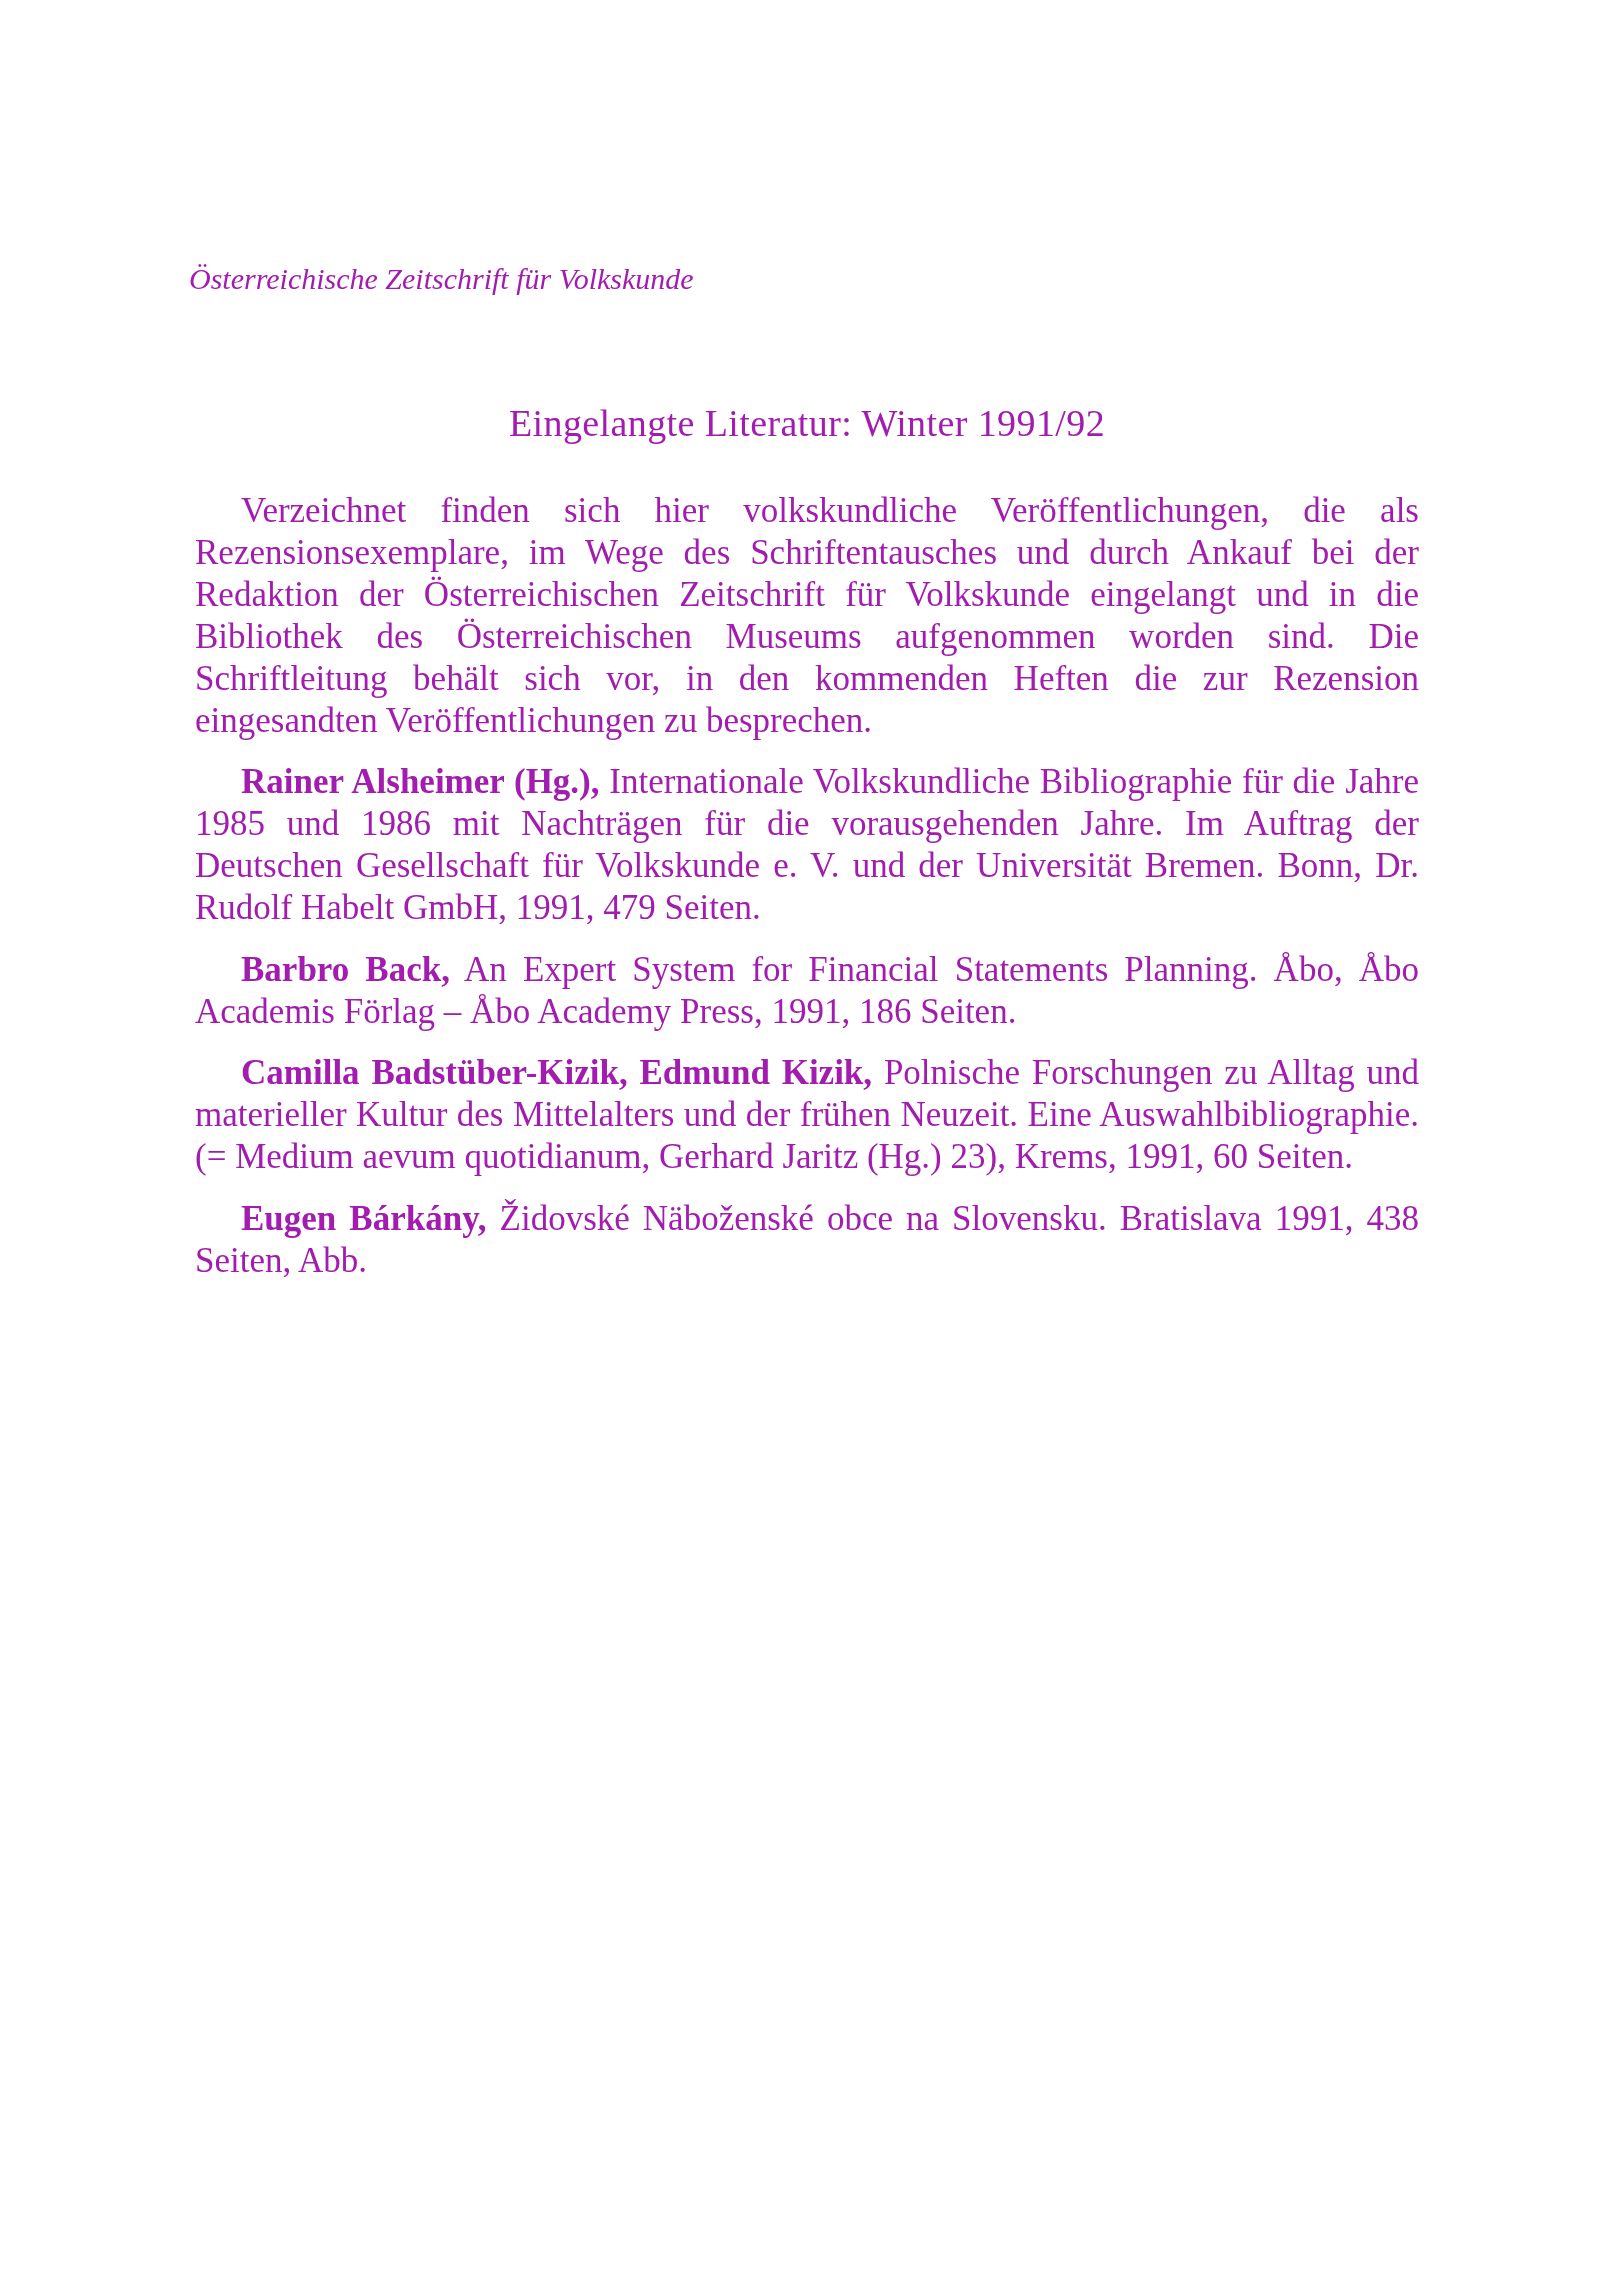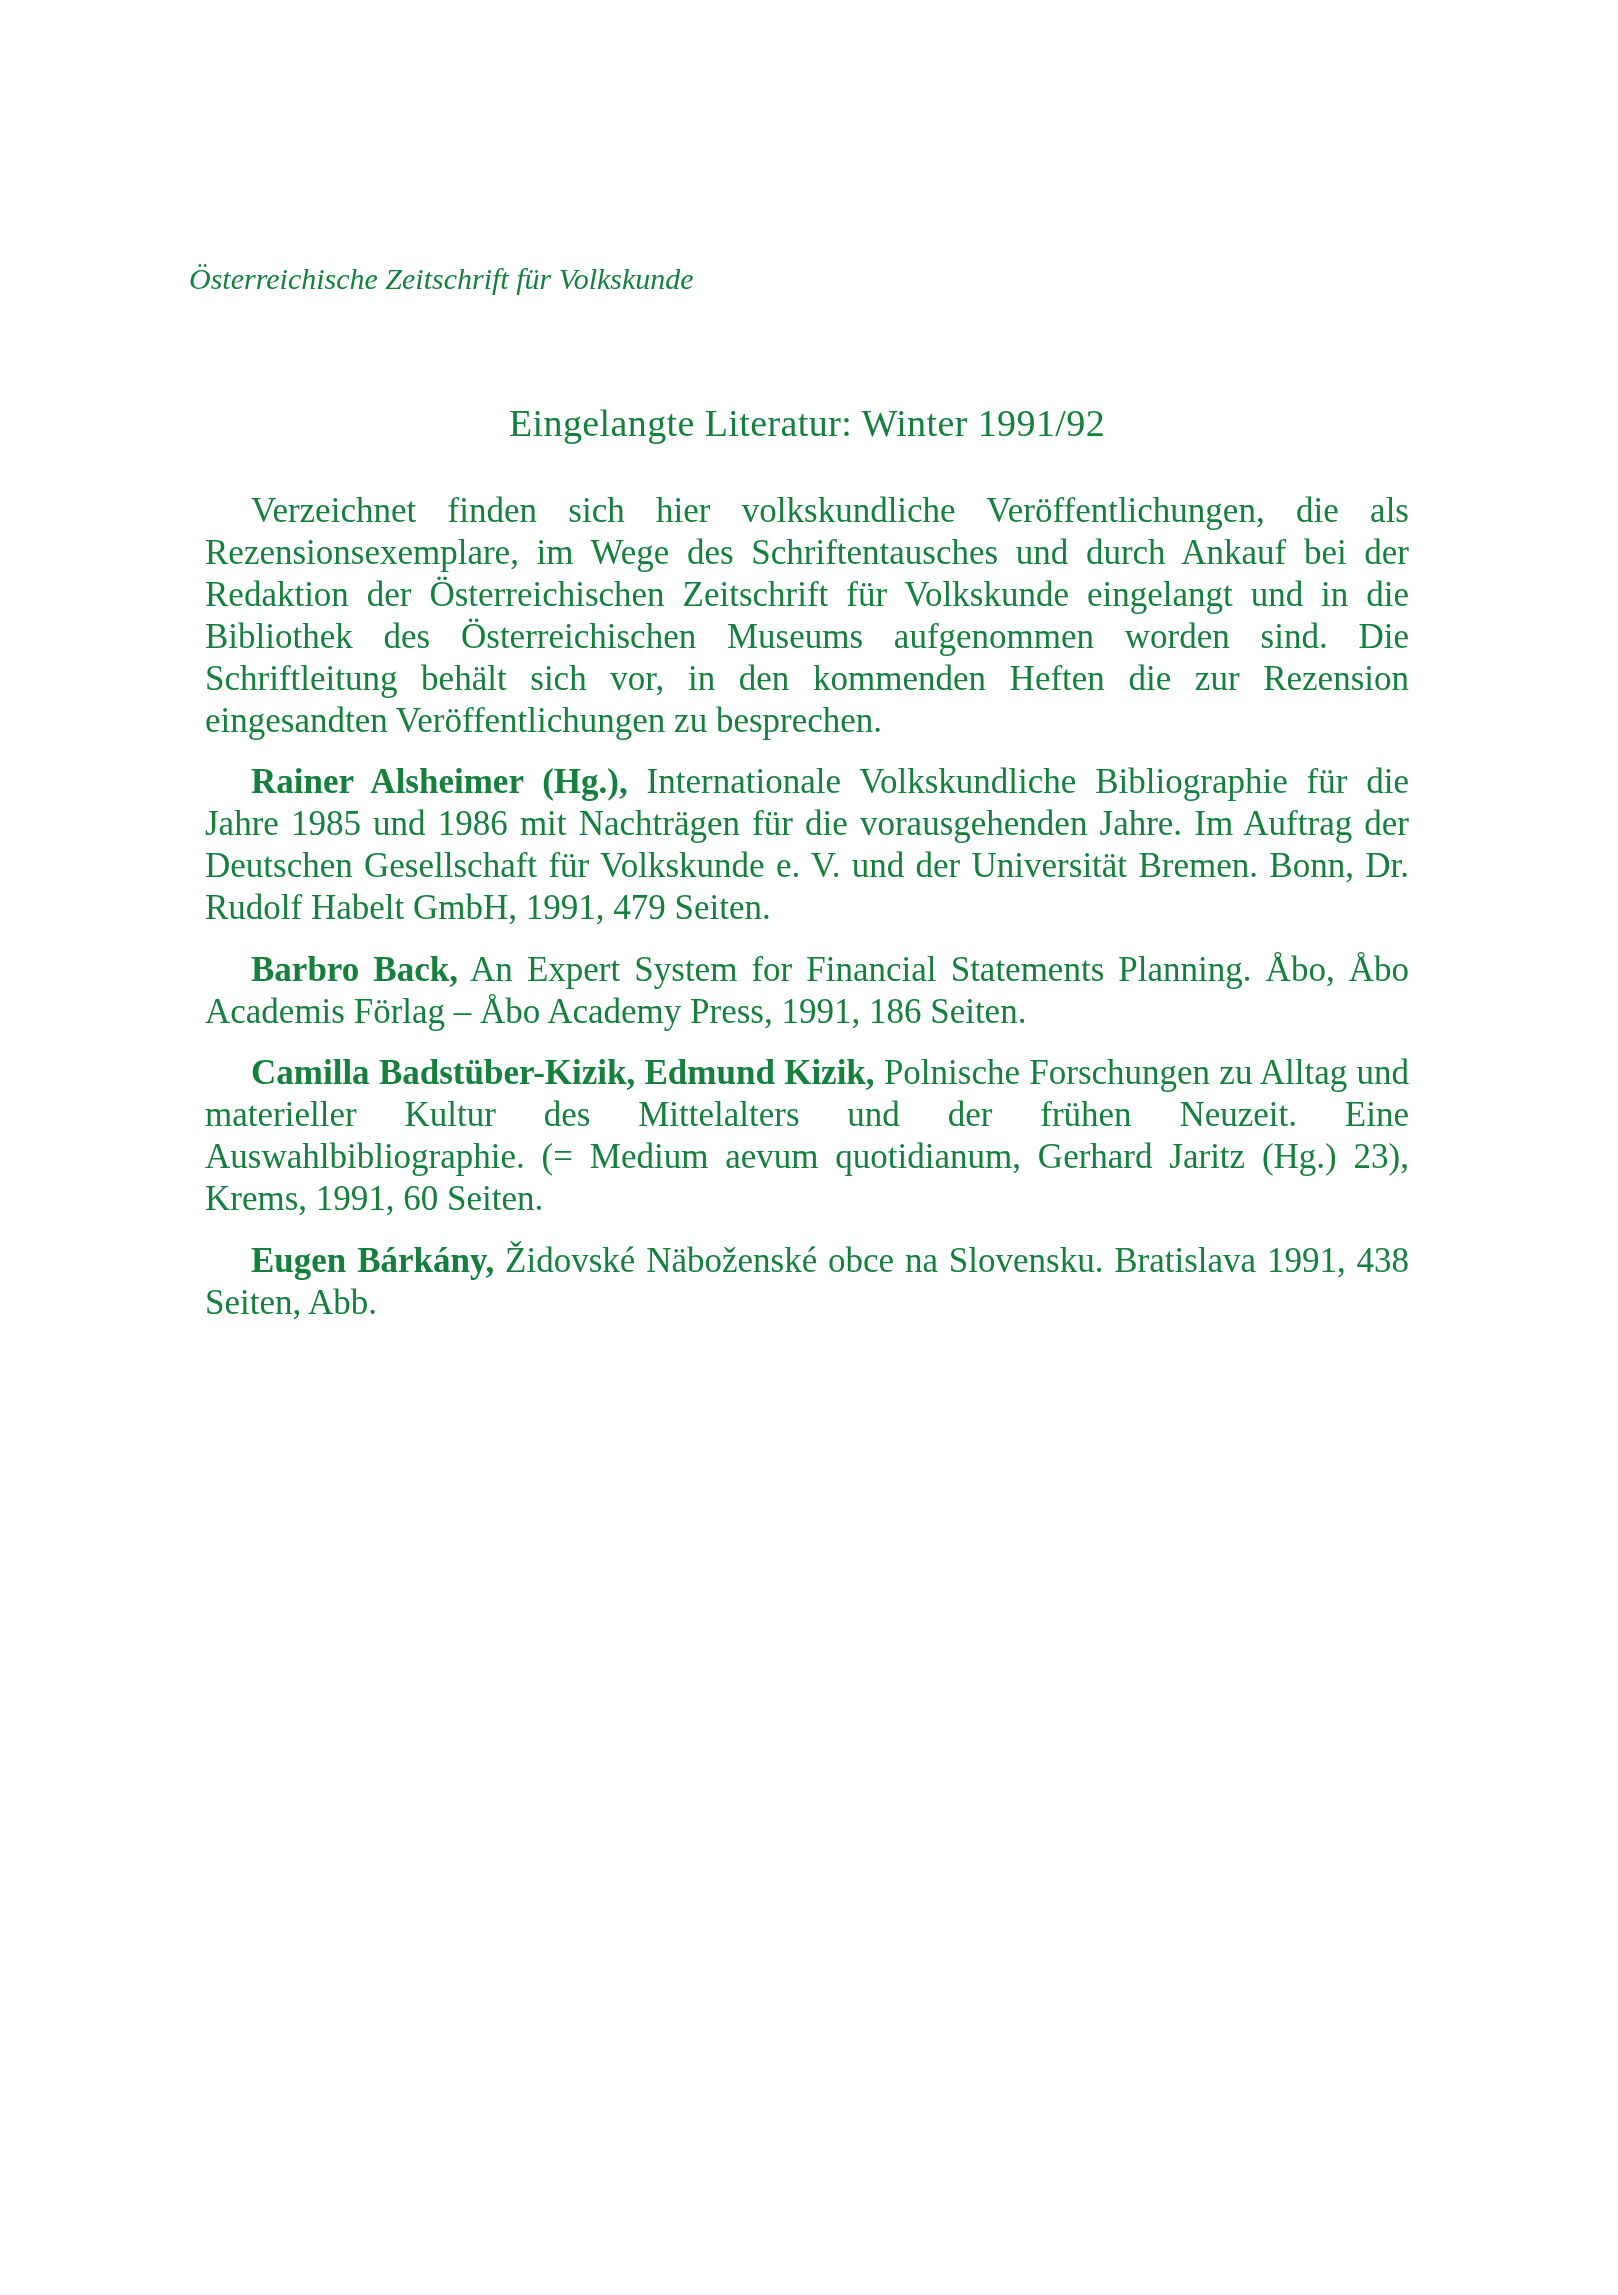--- a/index.html
+++ b/index.html
@@ -1,21 +1,21 @@
 <!DOCTYPE html>
 <html style="font-size:13px"><head>
 <meta charset="utf-8">
 <style>
   html, body { margin: 0; padding: 0; background: #ffffff; }
   .page {
     position: relative;
     width: 1618px;
     height: 2295px;
     background: #ffffff;
-    color: #15803d;
+    color: #a21caf;
     font-family: "Liberation Serif", "DejaVu Serif", serif;
     box-sizing: border-box;
     padding: 261px 193px 0 189px;
     overflow: hidden;
   }
   .running-head {
     display: flex;
     justify-content: space-between;
     align-items: baseline;
     font-style: italic;
@@ -28,21 +28,21 @@
     text-align: center;
     font-weight: normal;
     font-size: 38px;
     line-height: 44px;
     letter-spacing: 0.4px;
   }
   .body-text {
     margin-top: 45px;
   }
   p.para {
-    margin: 16px;
+    margin: 6px;
     font-size: 35px;
     line-height: 42px;
     text-align: justify;
     text-indent: 46px;
   }
   p.para + p.para { margin-top: 19.4px; }
   .entry .authors { font-weight: bold; }
 </style>
 </head>
 <body>

